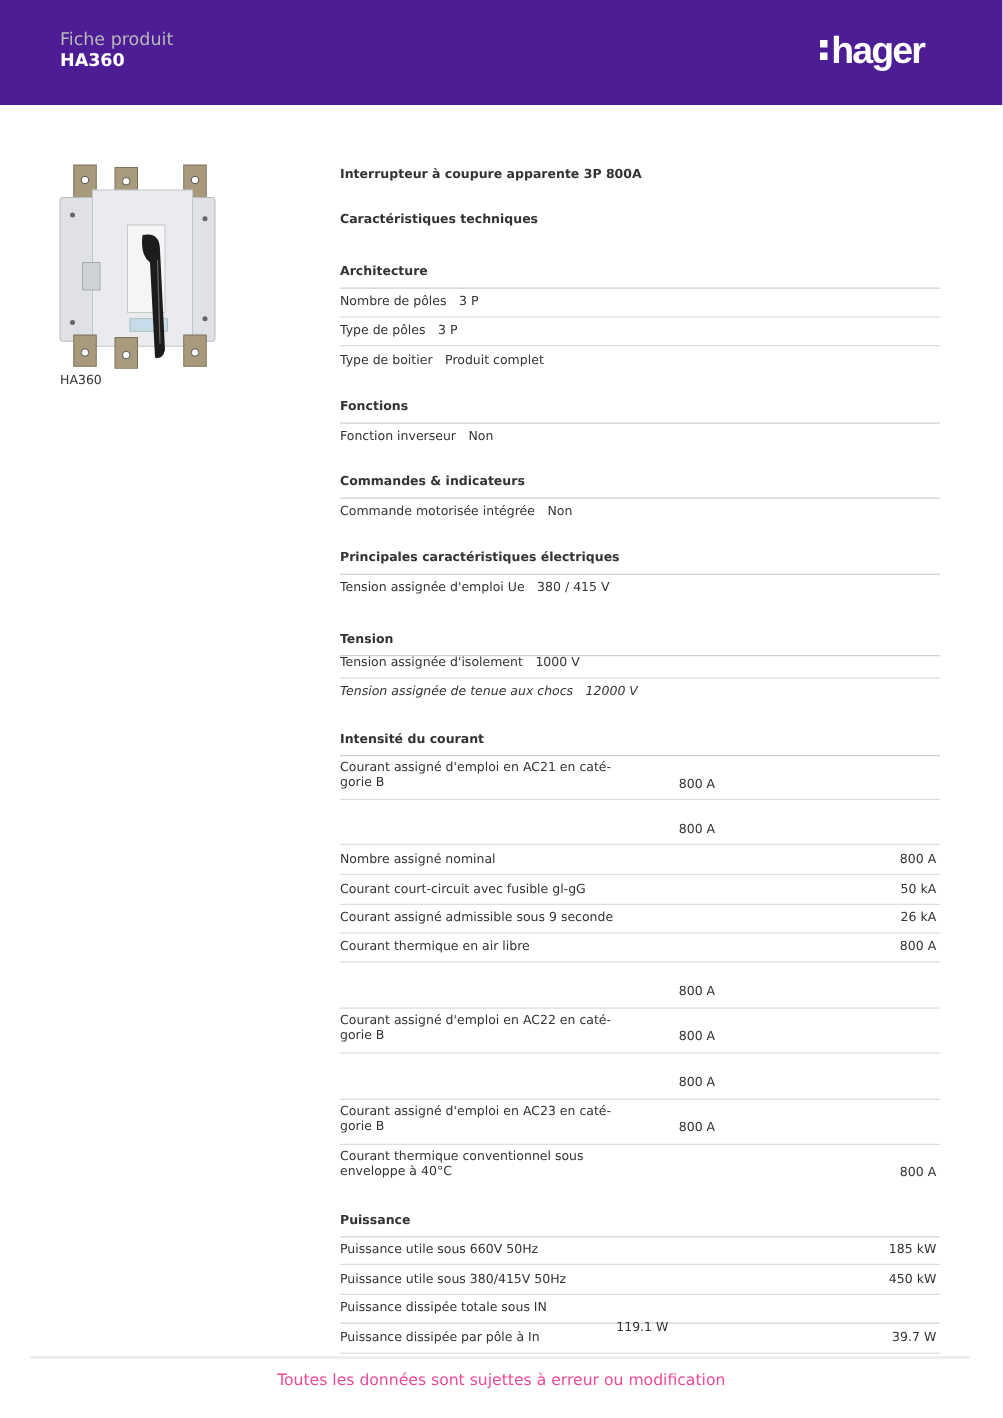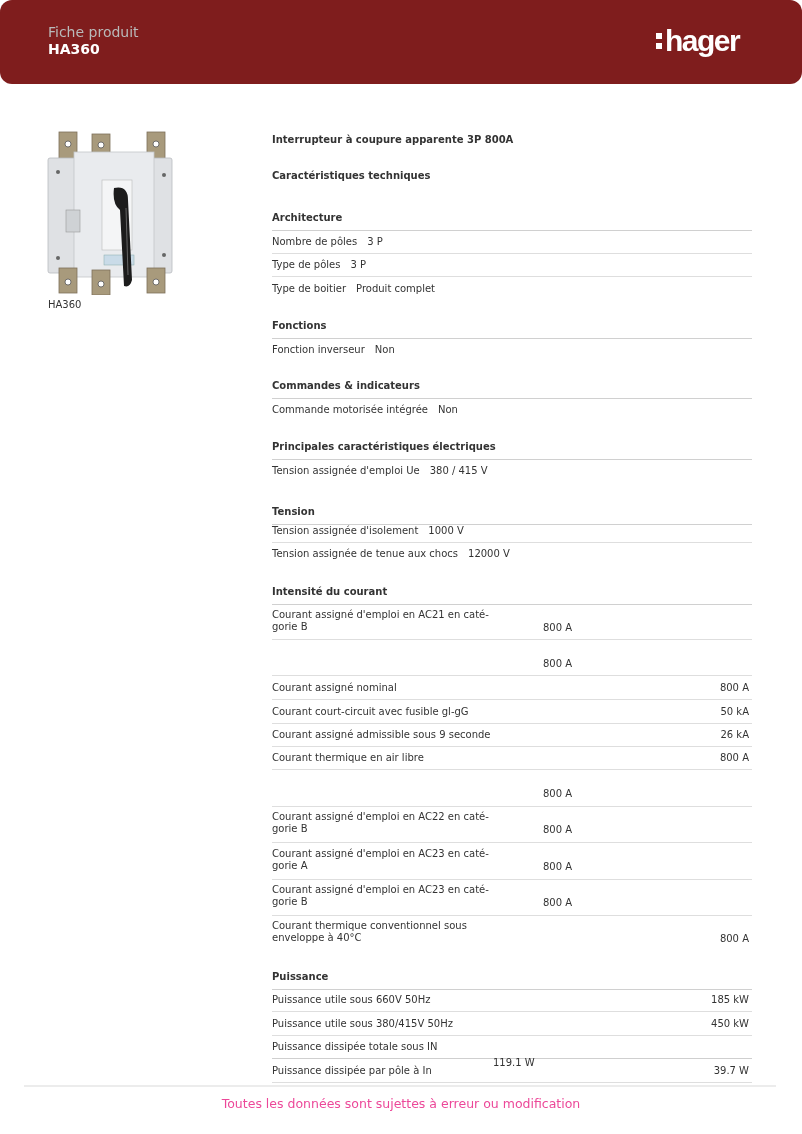--- a/index.html
+++ b/index.html
@@ -1,19 +1,19 @@
 <!DOCTYPE html>
 <html><head>
 <meta charset="utf-8">
 <style>
   * { box-sizing: border-box; margin: 0; padding: 0; }
   html, body { width: 802px; height: 1134px; background: #ffffff; overflow: hidden; }
   body { font-family: "DejaVu Sans", sans-serif; color: #333333; position: relative; }
 
-  .header { position: absolute; left: 0; top: 0; width: 802px; height: 84px; background: #7f1d1d; border-radius: 12px; }
+  .header { position: absolute; left: 0; top: 0; width: 802px; height: 84px; background: #4c1d95; }
   .header .subtitle { position: absolute; left: 48px; top: 24px; font-size: 14px; color: #b9b9b9; font-weight: normal; }
   .header .title { position: absolute; left: 48px; top: 41px; font-size: 14px; color: #ffffff; font-weight: bold; }
   .logo { position: absolute; left: 656px; top: 26px; font-family: "Liberation Sans", sans-serif; font-weight: bold; font-size: 30px; color: #ffffff; letter-spacing: -1.5px; line-height: 30px; }
   .logo .colon { display: inline-block; position: relative; width: 8px; height: 22px; vertical-align: baseline; margin-right: 1px; }
   .logo .colon i { position: absolute; left: 0; width: 6px; height: 6px; background: #fff; }
   .logo .colon i.a { top: 4px; }
   .logo .colon i.b { top: 14px; }
 
   .product-image { position: absolute; left: 44px; top: 130px; width: 130px; height: 165px; }
   .img-caption { position: absolute; left: 48px; top: 299px; font-size: 10px; color: #333; }
@@ -107,53 +107,52 @@
 
   <div class="section-head" style="top:441px;">Principales caractéristiques électriques</div>
   <div class="row" style="top:465px; height:14px;">
     <span class="lbl">Tension assignée d'emploi Ue</span><span class="val">380 / 415 V</span>
   </div>
 
   <div class="section-head" style="top:506px;">Tension</div>
   <div class="row sep" style="top:525px; height:18px;">
     <span class="lbl">Tension assignée d'isolement</span><span class="val">1000 V</span>
   </div>
-  <div class="row" style="top:548px; height:14px;">
+  <div class="row" style="top:548px; height:14px;font-style:italic;">
     <span class="lbl">Tension assignée de tenue aux chocs</span><span class="val">12000 V</span>
   </div>
 
   <div class="section-head" style="top:586px;">Intensité du courant</div>
   <div class="row sep" style="top:609px; height:31px;">
     <span class="lbl2">Courant assigné d'emploi en AC21 en caté-gorie B</span>
       <span class="midval" style="top:13px;">800 A</span>
   </div>
   <div class="row sep" style="top:645px; height:31px;">
       <span class="midval" style="top:13px;">800 A</span>
   </div>
   <div class="row sep" style="top:682px; height:18px;">
-    <span class="lbl">Courant assigné nominal</span><span class="rval">800 A</span>
+    <span class="lbl">Nombre assigné nominal</span><span class="rval">800 A</span>
   </div>
   <div class="row sep" style="top:706px; height:18px;">
     <span class="lbl">Courant court-circuit avec fusible gl-gG</span><span class="rval">50 kA</span>
   </div>
   <div class="row sep" style="top:729px; height:18px;">
     <span class="lbl">Courant assigné admissible sous 9 seconde</span><span class="rval">26 kA</span>
   </div>
   <div class="row sep" style="top:752px; height:18px;">
     <span class="lbl">Courant thermique en air libre</span><span class="rval">800 A</span>
   </div>
   <div class="row sep" style="top:775px; height:32px;">
       <span class="midval" style="top:13px;">800 A</span>
   </div>
   <div class="row sep" style="top:811px; height:32px;">
     <span class="lbl2">Courant assigné d'emploi en AC22 en caté-gorie B</span>
       <span class="midval" style="top:13px;">800 A</span>
   </div>
   <div class="row sep" style="top:848px; height:32px;">
-    <span class="lbl2">Courant assigné d'emploi en AC23 en caté-gorie A</span>
       <span class="midval" style="top:13px;">800 A</span>
   </div>
   <div class="row sep" style="top:884px; height:32px;">
     <span class="lbl2">Courant assigné d'emploi en AC23 en caté-gorie B</span>
       <span class="midval" style="top:13px;">800 A</span>
   </div>
   <div class="row" style="top:920px; height:28px;">
     <span class="lbl2" style="width:200px;">Courant thermique conventionnel sous enveloppe à 40°C</span>
       <span class="rval" style="top:13px;">800 A</span>
   </div>

